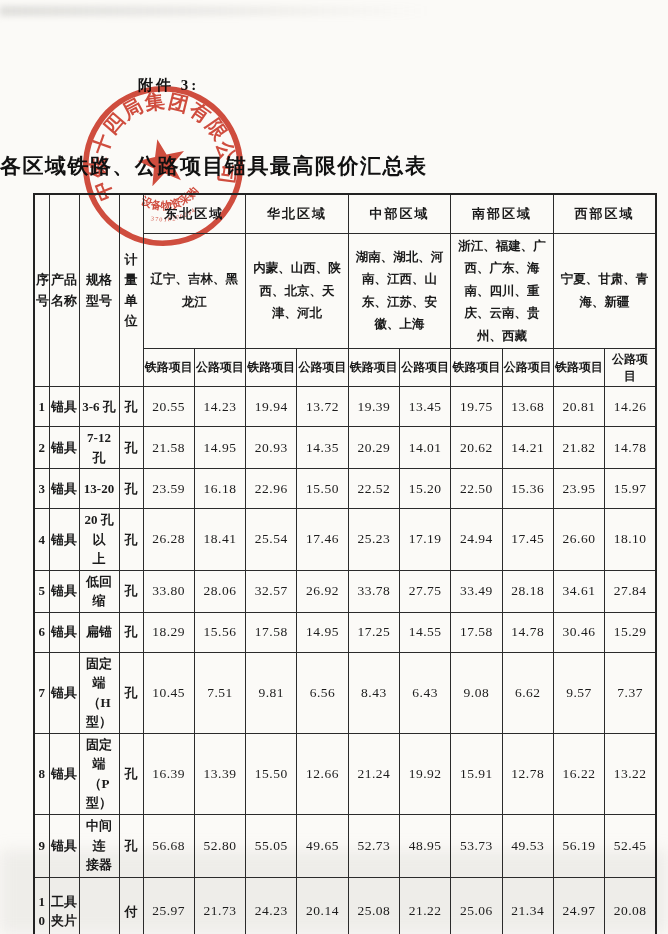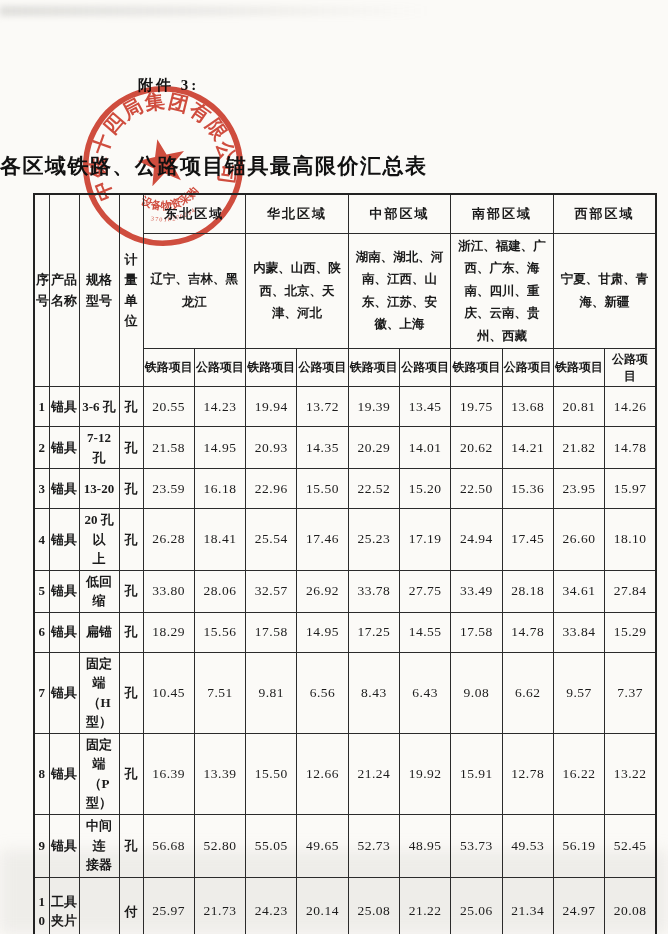--- a/index.html
+++ b/index.html
@@ -210,21 +210,21 @@
         <td class="td-cjk">扁锚</td>
         <td class="td-cjk">孔</td>
         <td class="td-num">18.29</td>
         <td class="td-num">15.56</td>
         <td class="td-num">17.58</td>
         <td class="td-num">14.95</td>
         <td class="td-num">17.25</td>
         <td class="td-num">14.55</td>
         <td class="td-num">17.58</td>
         <td class="td-num">14.78</td>
-        <td class="td-num">33.84</td>
+        <td class="td-num">30.46</td>
         <td class="td-num">15.29</td>
       </tr>
       <tr style="height: 57px;">
         <td class="td-cjk">7</td>
         <td class="td-cjk">锚具</td>
         <td class="td-cjk">固定端
 （H 型）</td>
         <td class="td-cjk">孔</td>
         <td class="td-num">10.45</td>
         <td class="td-num">7.51</td>

